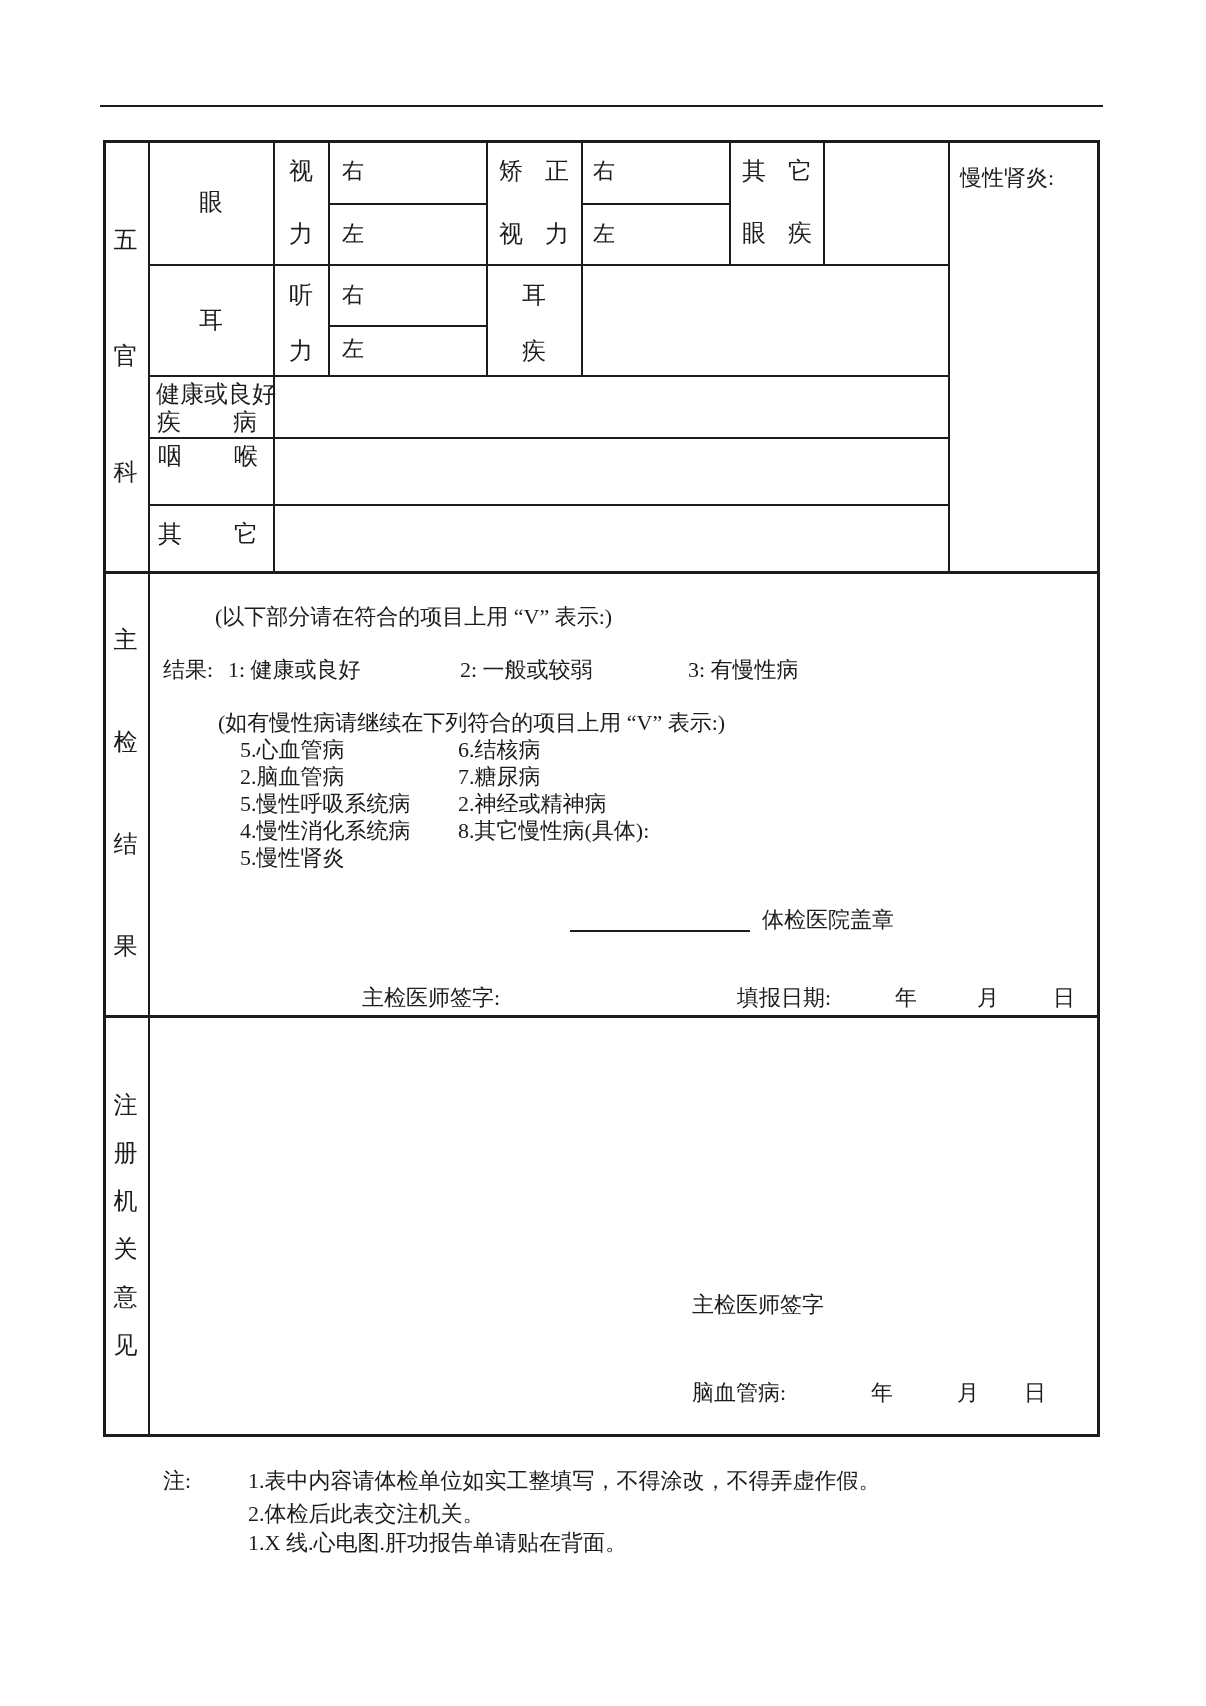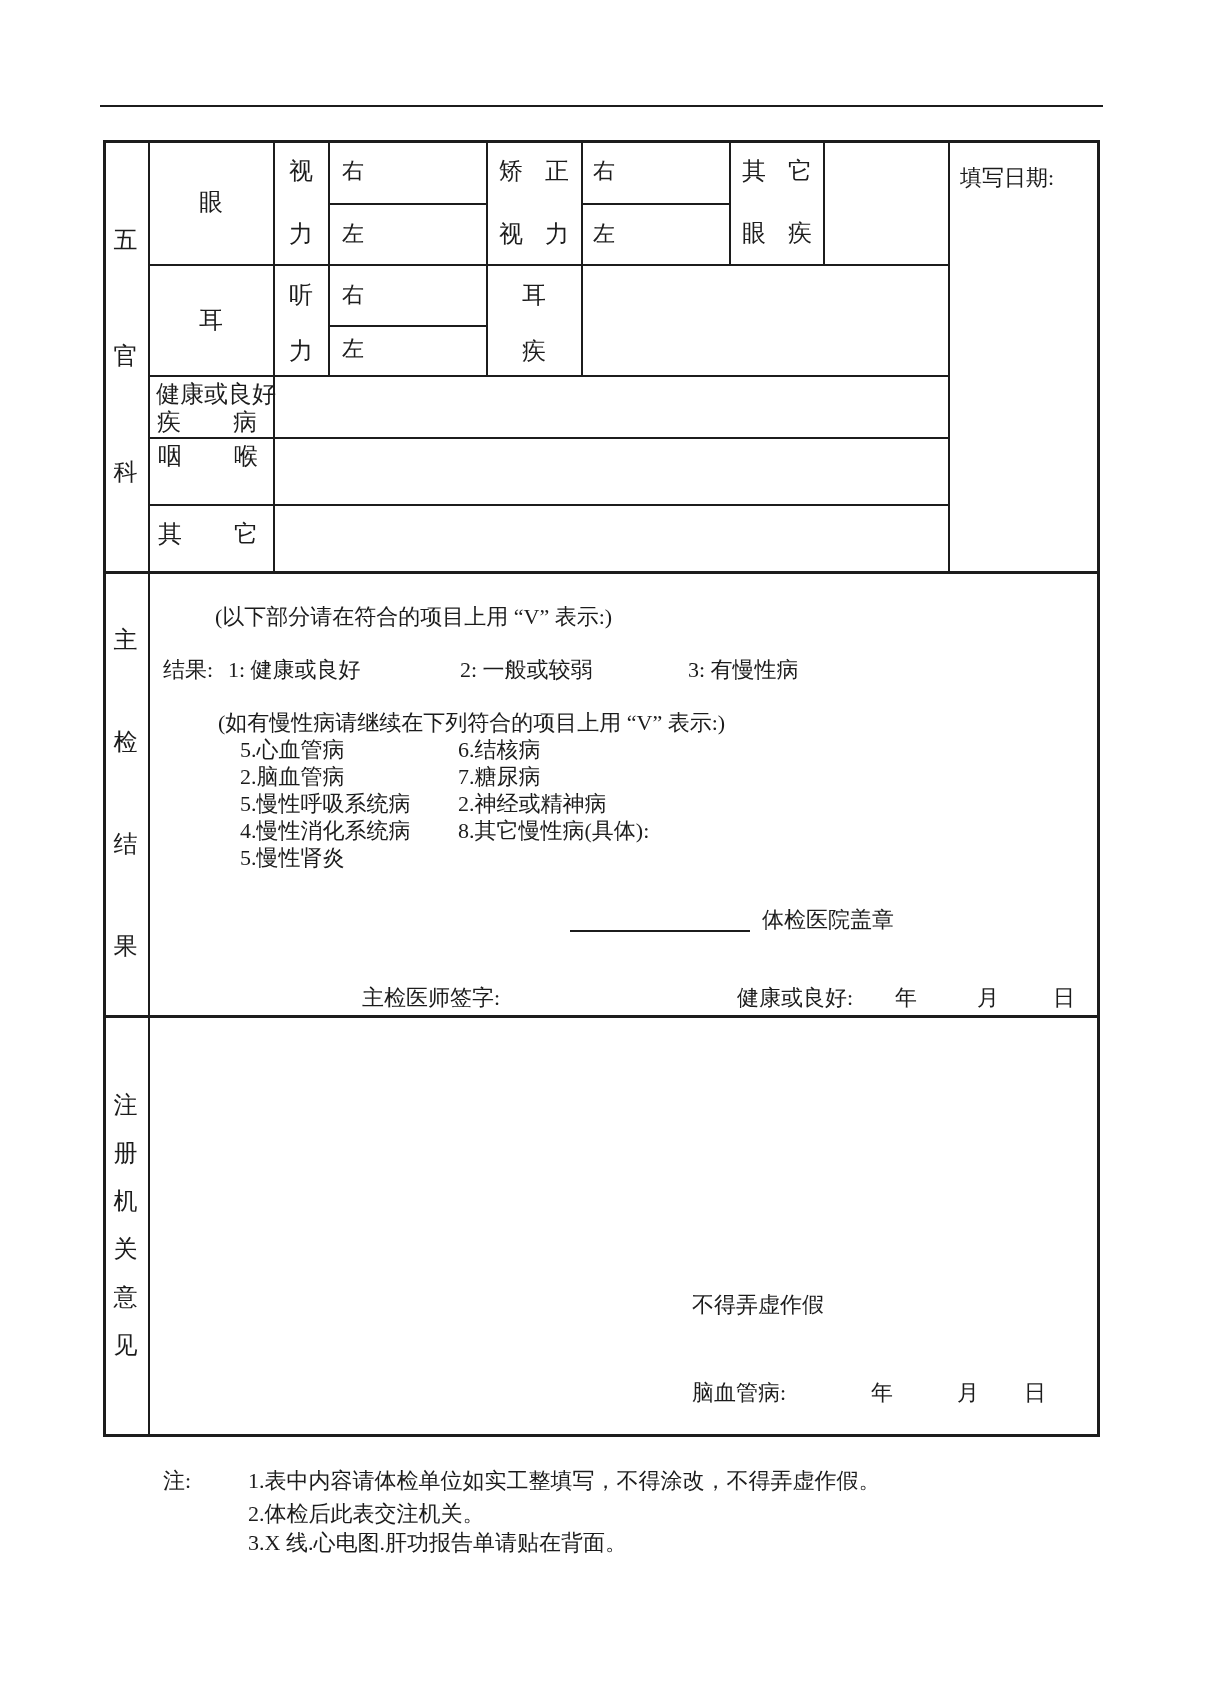--- a/index.html
+++ b/index.html
@@ -81,21 +81,21 @@
 <div class="pair" style="left:777px;top:171px;width:70px">
   <span>其</span>
   <span>它</span>
 </div>
 <div class="pair" style="left:777px;top:233px;width:70px">
   <span>眼</span>
   <span>疾</span>
 </div>
 <div class="field" style="left:827px;top:143px;width:119px;height:119px"></div>
 
-<span class="t" style="left:960px;top:178px">填写日期:</span>
+<span class="t" style="left:960px;top:178px">慢性肾炎:</span>
 <div class="field" style="left:952px;top:195px;width:144px;height:374px"></div>
 
 <span class="tc" style="left:211px;top:320px">耳</span>
 <span class="tc" style="left:301px;top:295px">听</span>
 <span class="tc" style="left:301px;top:351px">力</span>
 <span class="t" style="left:342px;top:295px">右</span>
 <span class="t" style="left:342px;top:349px">左</span>
 <span class="tc" style="left:534px;top:295px">耳</span>
 <span class="tc" style="left:534px;top:351px">疾</span>
 <div class="field" style="left:585px;top:268px;width:360px;height:105px"></div>
@@ -143,38 +143,38 @@
 
 <span class="t" style="left:458px;top:750px">6.结核病</span>
 <span class="t" style="left:458px;top:777px">7.糖尿病</span>
 <span class="t" style="left:458px;top:804px">2.神经或精神病</span>
 <span class="t" style="left:458px;top:831px">8.其它慢性病(具体):</span>
 
 <div class="ln" style="left:570px;top:930px;width:180px;height:2px"></div>
 <span class="t" style="left:762px;top:920px">体检医院盖章</span>
 
 <span class="t" style="left:362px;top:998px">主检医师签字:</span>
-<span class="t" style="left:737px;top:998px">健康或良好:</span>
+<span class="t" style="left:737px;top:998px">填报日期:</span>
 <span class="t" style="left:895px;top:998px">年</span>
 <span class="t" style="left:977px;top:998px">月</span>
 <span class="t" style="left:1053px;top:998px">日</span>
 
 <div class="vlabel" style="left:103px;top:1015px;width:45px;height:419px;gap:24px">
   <span>注</span>
   <span>册</span>
   <span>机</span>
   <span>关</span>
   <span>意</span>
   <span>见</span>
 </div>
 <div class="field" style="left:152px;top:1018px;width:944px;height:414px"></div>
 
-<span class="t" style="left:692px;top:1305px">不得弄虚作假</span>
+<span class="t" style="left:692px;top:1305px">主检医师签字</span>
 
 <span class="t" style="left:692px;top:1393px">脑血管病:</span>
 <span class="t" style="left:871px;top:1393px">年</span>
 <span class="t" style="left:957px;top:1393px">月</span>
 <span class="t" style="left:1024px;top:1393px">日</span>
 
 <span class="t sm" style="left:163px;top:1481px">注:</span>
 <span class="t sm" style="left:248px;top:1481px">1.表中内容请体检单位如实工整填写，不得涂改，不得弄虚作假。</span>
 <span class="t sm" style="left:248px;top:1514px">2.体检后此表交注机关。</span>
-<span class="t sm" style="left:248px;top:1543px">3.X 线.心电图.肝功报告单请贴在背面。</span>
+<span class="t sm" style="left:248px;top:1543px">1.X 线.心电图.肝功报告单请贴在背面。</span>
 
 </body></html>

